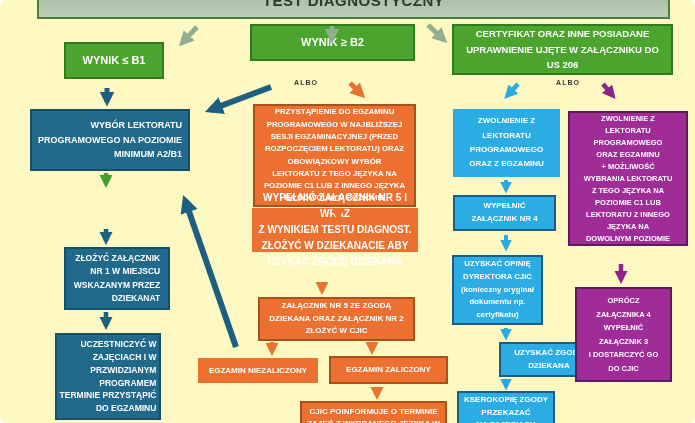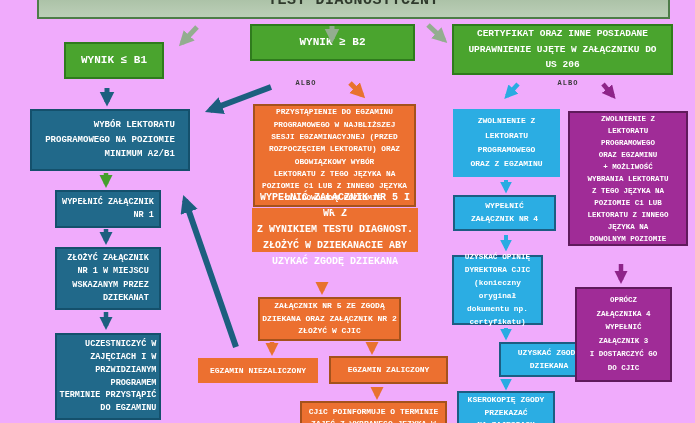--- a/index.html
+++ b/index.html
@@ -1,18 +1,19 @@
 <!DOCTYPE html>
 <html><head>
 <meta charset="utf-8">
 <style>
   html,body{margin:0;padding:0;background:#fff;}
   #canvas{
-    position:relative;width:695px;height:423px;overflow:hidden;background:#f0abfc;
-    font-family:Liberation Mono, monospace;
+    position:relative;width:695px;height:423px;overflow:hidden;background:#fef9c3;
+    font-family:Liberation Sans, sans-serif;
+    border-radius:6px;
   }
   .node{
     position:absolute;box-sizing:border-box;
     display:flex;align-items:center;justify-content:center;
     text-align:center;font-weight:bold;color:#fff;
     white-space:pre-line;line-height:1.5;
   }
   
   .banner{
     left:37px;top:-16px;width:633px;height:35px;
@@ -24,28 +25,28 @@
   .n-b1{left:64px;top:42px;width:100px;height:37px;font-size:11px;}
   .n-b2{left:250px;top:24px;width:165px;height:37px;font-size:11px;}
   .n-cert{left:452px;top:24px;width:221px;height:51px;font-size:9.5px;line-height:1.65;}
   .albo{position:absolute;font-size:7px;font-weight:bold;color:#3a3a3a;letter-spacing:1px;}
   .albo1{left:283px;top:79px;width:46px;text-align:center;}
   .albo2{left:545px;top:79px;width:46px;text-align:center;}
   
   .teal{background:#21698a;border:2px solid #14506c;text-align:right;}
   .n-l1{left:30px;top:109px;width:160px;height:62px;font-size:9px;line-height:1.65;}
   .n-l2{left:55px;top:190px;width:106px;height:38px;font-size:8.5px;}
-  .n-l3{left:55px;top:247px;width:106px;height:63px;font-size:8.5px;line-height:1.55;}
+  .n-l3{left:64px;top:247px;width:106px;height:63px;font-size:8.5px;line-height:1.55;}
   .n-l4{left:55px;top:333px;width:106px;height:87px;font-size:8.5px;line-height:1.5;}
   
   .orange{background:#ec7030;}
   .ob{border:2px solid #a5521c;}
   .n-m1{left:253px;top:104px;width:163px;height:103px;font-size:7.8px;line-height:1.58;}
   .n-m2{left:252px;top:208px;width:166px;height:44px;font-size:10px;line-height:1.6;}
-  .n-m3{left:258px;top:297px;width:143px;height:44px;font-size:8px;line-height:1.55;}
+  .n-m3{left:258px;top:297px;width:157px;height:44px;font-size:8px;line-height:1.55;}
   .n-m4{left:198px;top:358px;width:120px;height:25px;font-size:8px;}
   .n-m5{left:329px;top:356px;width:119px;height:28px;font-size:8px;}
   .n-m6{left:300px;top:401px;width:147px;height:34px;font-size:8px;line-height:1.55;}
   
   .cyan{background:#2bade3;}
   .cb{border:2px solid #1c5d83;}
   .n-t1{left:453px;top:109px;width:107px;height:68px;font-size:8px;line-height:1.8;}
   .n-t2{left:453px;top:195px;width:103px;height:36px;font-size:8px;line-height:1.6;}
   .n-t3{left:452px;top:255px;width:91px;height:70px;font-size:7.8px;line-height:1.65;}
   .n-t4{left:455px;top:342px;width:100px;height:35px;font-size:8px;line-height:1.6;margin-left:44px;}
@@ -68,22 +69,20 @@
   <div class="node green n-cert">CERTYFIKAT ORAZ INNE POSIADANE
 UPRAWNIENIE UJĘTE W ZAŁĄCZNIKU DO
 US 206</div>
 
   <div class="albo albo1">ALBO</div>
   <div class="albo albo2">ALBO</div>
 
   <div class="node teal n-l1">WYBÓR LEKTORATU
 PROGRAMOWEGO NA POZIOMIE
 MINIMUM A2/B1</div>
-  <div class="node teal n-l2">WYPEŁNIĆ ZAŁĄCZNIK
-NR 1</div>
   <div class="node teal n-l3">ZŁOŻYĆ ZAŁĄCZNIK
 NR 1 W MIEJSCU
 WSKAZANYM PRZEZ
 DZIEKANAT</div>
   <div class="node teal n-l4">UCZESTNICZYĆ W
 ZAJĘCIACH I W
 PRZWIDZIANYM
 PROGRAMEM
 TERMINIE PRZYSTĄPIĆ
 DO EGZAMINU</div>

